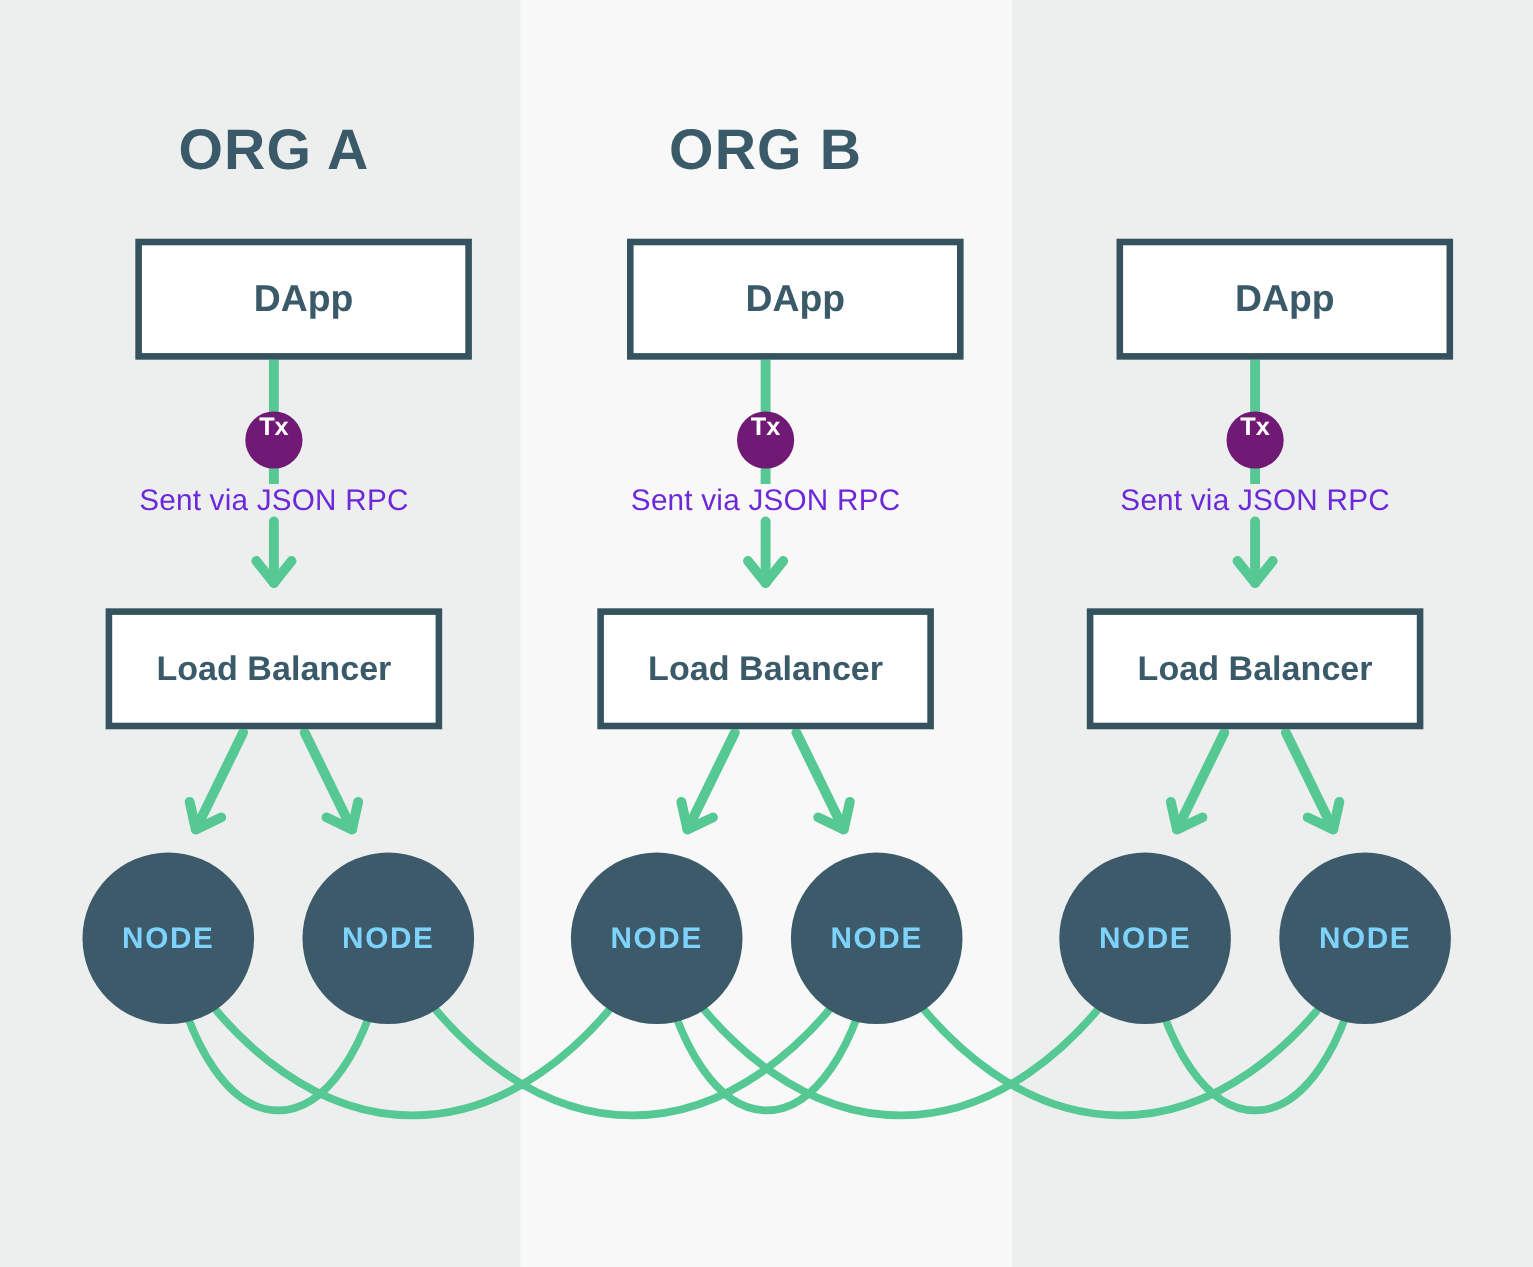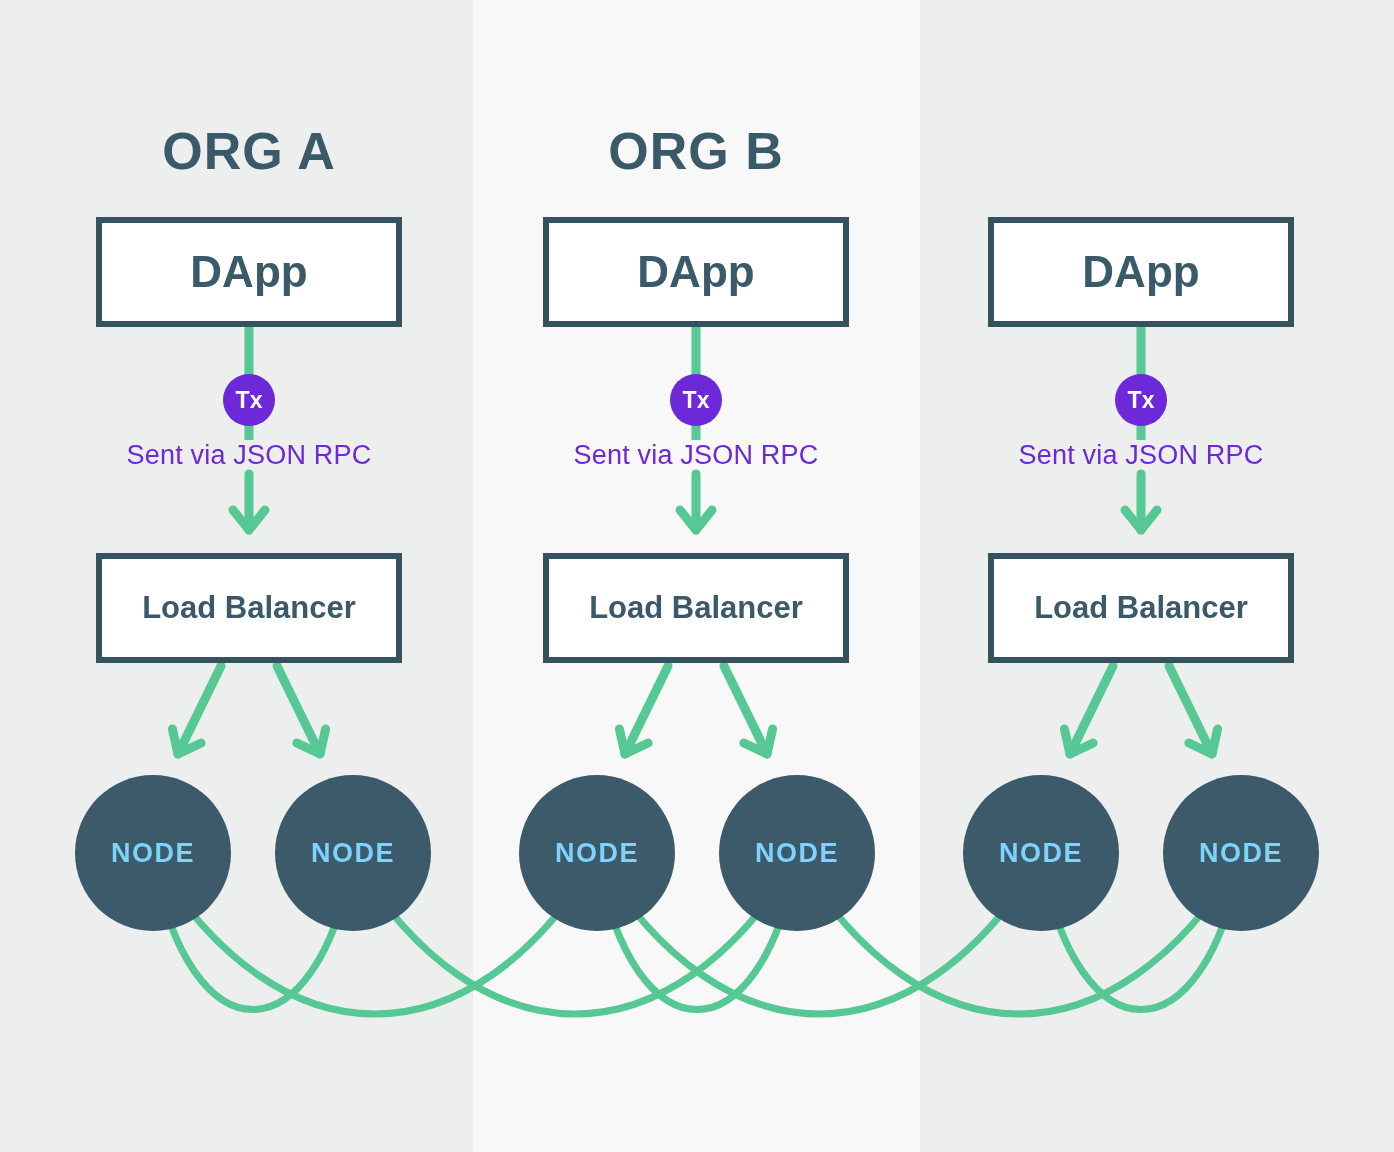--- a/index.html
+++ b/index.html
@@ -10,38 +10,38 @@
     overflow: hidden;
     font-family: "Liberation Sans", sans-serif;
   }
   .colbg { position: absolute; top: 0; height: 1152px; }
   .colbg.outer { background: #ecefee; }
   .colbg.middle { background: #f7f8f7; }
   .wires { position: absolute; left: 0; top: 0; z-index: 1; }
   .el { position: absolute; z-index: 2; }
 
   .org-title {
-    width: 320px; top: 120px; height: 62px; line-height: 62px;
+    width: 320px; top: 106px; height: 62px; line-height: 62px;
     text-align: center;
     font-size: 52px; font-weight: 700; letter-spacing: 1px;
     color: #3b5a69; margin: 0;
   }
   .box {
     width: 306px; height: 110px; box-sizing: border-box;
     background: #ffffff; border: 6px solid #35525f;
     display: flex; align-items: center; justify-content: center;
     color: #3b5a69; font-weight: 700;
   }
-  .box.dapp { top: 217px; font-size: 44px; }
+  .box.dapp { top: 217px; font-size: 34px; margin-left: 27px; }
   .box.lb   { top: 553px; font-size: 31px; }
 
   .tx-circle {
     top: 374px; width: 52px; height: 52px; border-radius: 50%;
-    background: #6d28d9;
-    display: flex; align-items: center; justify-content: center;
+    background: #701a75;
+    display: flex; justify-content: center;
     color: #ffffff; font-weight: 700; font-size: 23px;
   }
   .rpc-note {
     width: 320px; top: 438px; height: 34px; line-height: 34px;
     text-align: center;
     font-size: 27px; color: #6d28d9; letter-spacing: 0.2px;
   }
   .node {
     top: 775px; width: 156px; height: 156px; border-radius: 50%;
     background: #3c5a6a;

